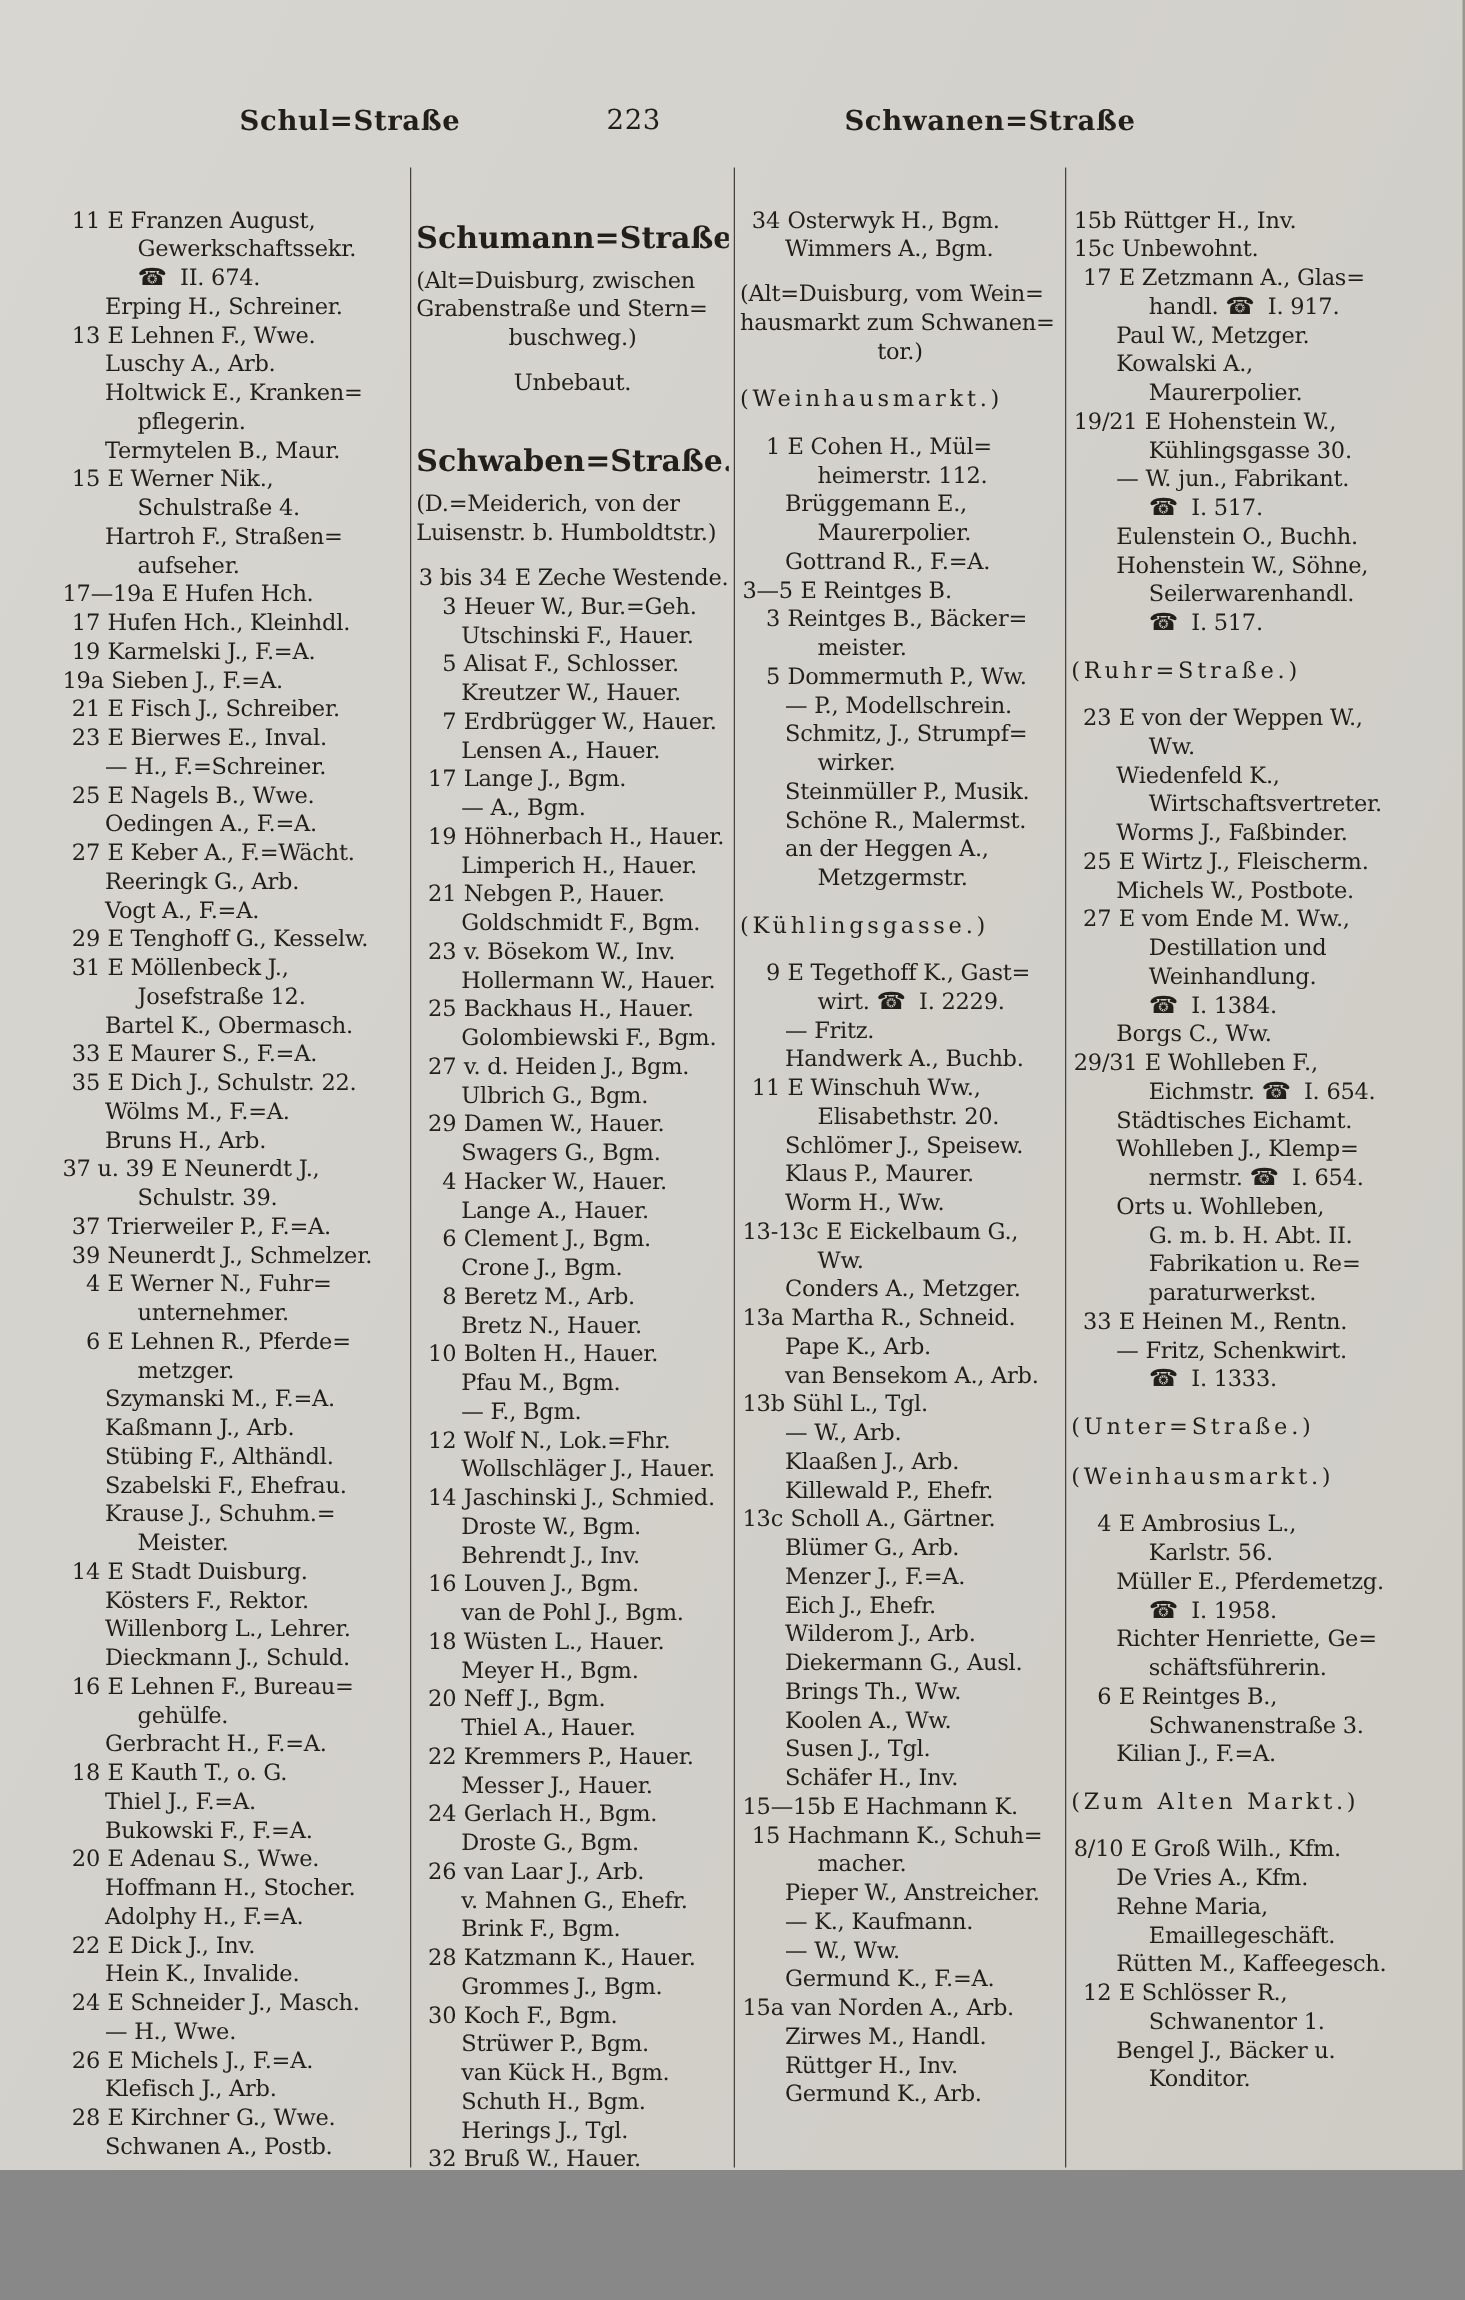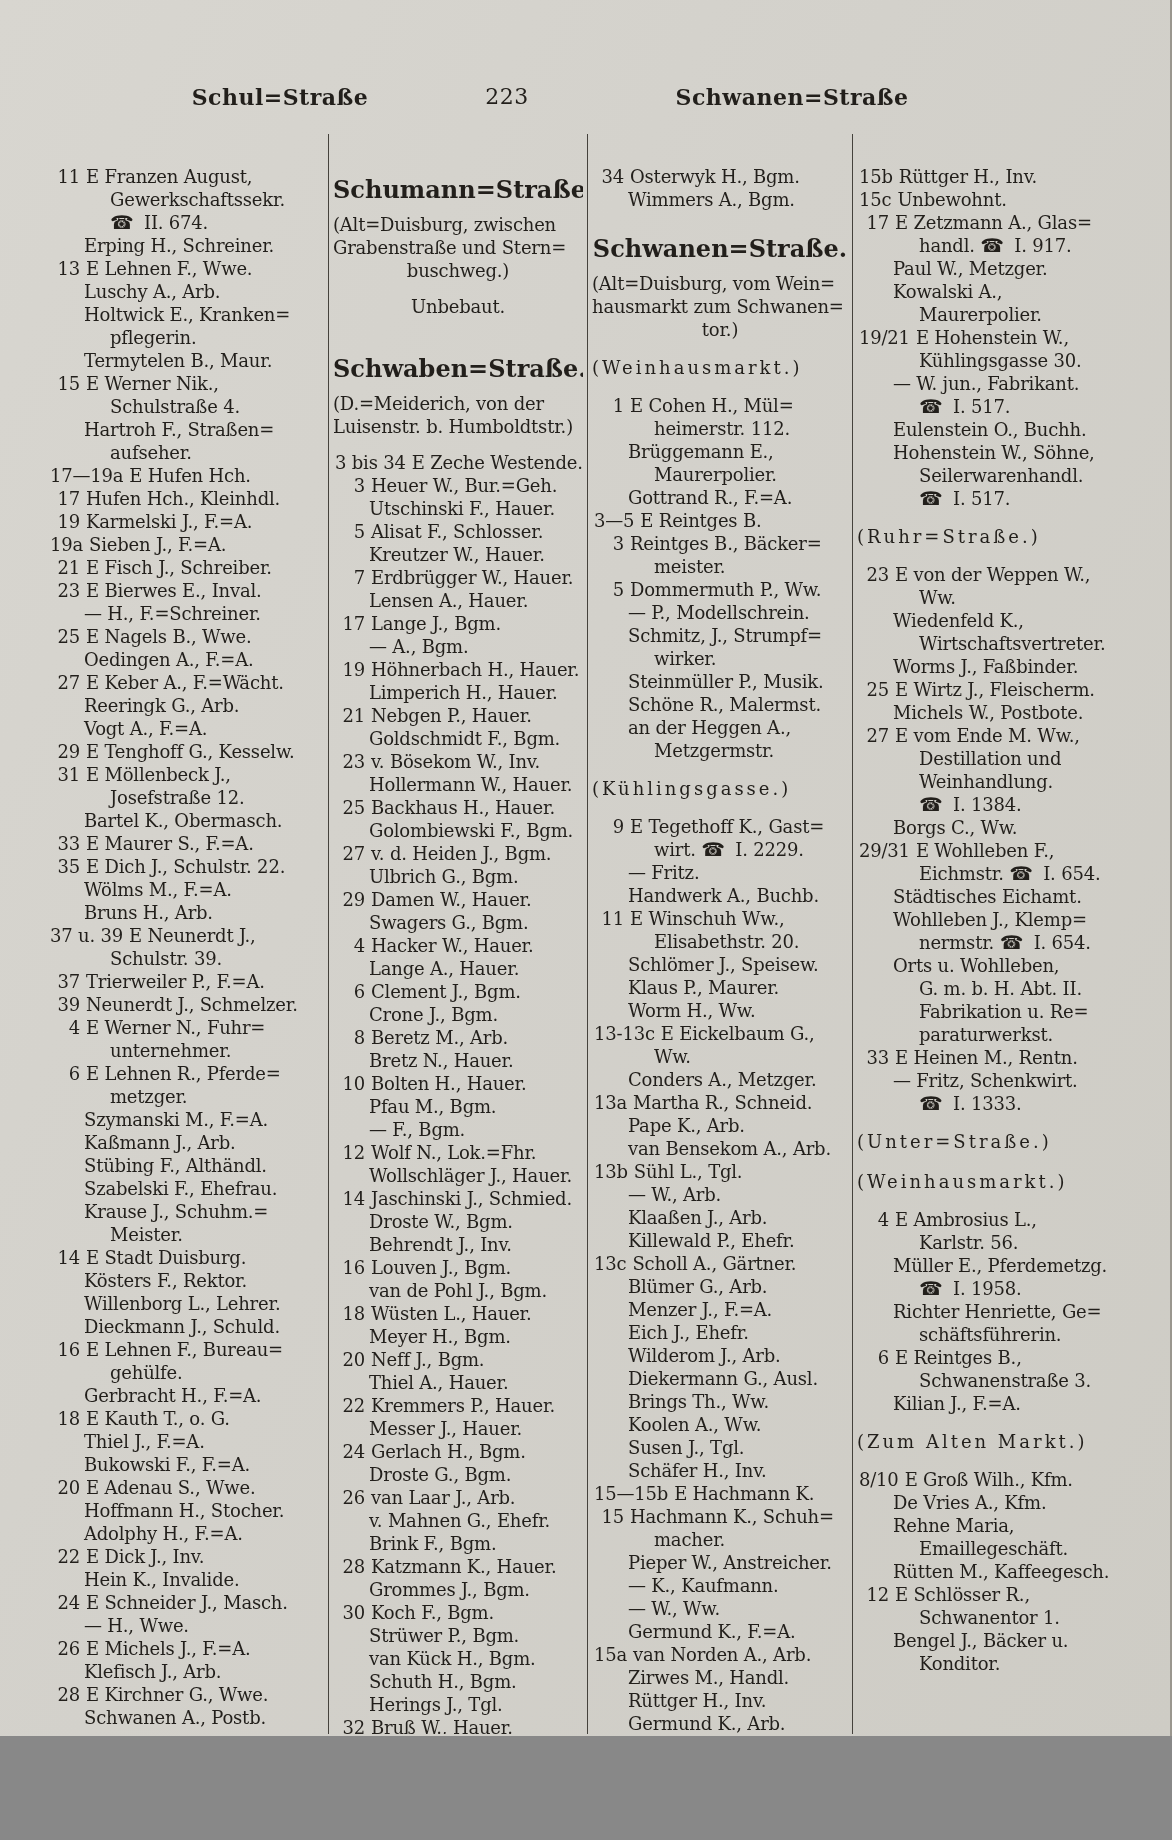--- a/index.html
+++ b/index.html
@@ -187,21 +187,20 @@
         <div class="ln i0">Schuth H., Bgm.</div>
         <div class="ln i0">Herings J., Tgl.</div>
         <div class="ln n"><span class="num">32</span>Bruß W., Hauer.</div>
         <div class="ln i0">Keber F., Hauer.</div>
       </div>
     <div class="vrule"></div>
     <div class="col col3">
         <div class="ln n"><span class="num">34</span>Osterwyk H., Bgm.</div>
         <div class="ln i0">Wimmers A., Bgm.</div>
         <div class="ln gap"></div>
-        <div class="ln head">Schwanen=Straße.</div>
         <div class="ln note">(Alt=Duisburg, vom Wein=</div>
         <div class="ln note">hausmarkt zum Schwanen=</div>
         <div class="ln notec">tor.)</div>
         <div class="ln gap"></div>
         <div class="ln sp">(Weinhausmarkt.)</div>
         <div class="ln gap"></div>
         <div class="ln n"><span class="num">1</span>E Cohen H., Mül=</div>
         <div class="ln i1">heimerstr. 112.</div>
         <div class="ln i0">Brüggemann E.,</div>
         <div class="ln i1">Maurerpolier.</div>

